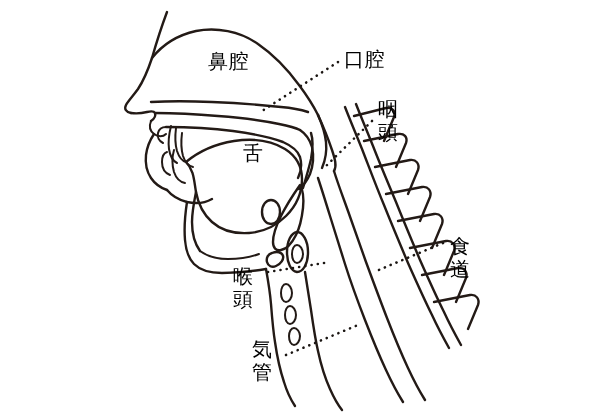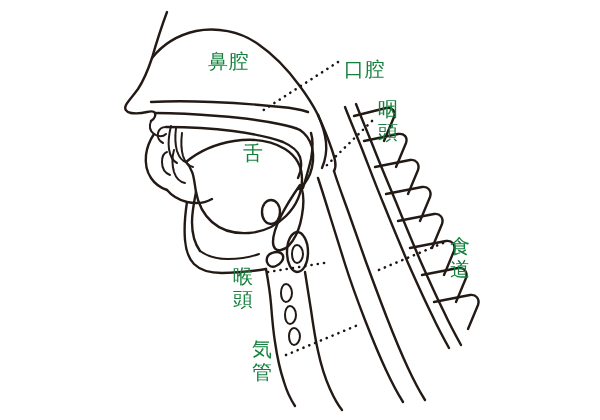--- a/index.html
+++ b/index.html
@@ -41,21 +41,21 @@
   }
   .leader-line {
     fill: none;
     stroke: #1a1512;
     stroke-width: 2.6;
     stroke-linecap: round;
     stroke-dasharray: 0.1 6.2;
   }
   .label-text {
     position: absolute;
-    color: #15803d;
+    color: #000000;
     font-family: "DejaVu Sans", "Liberation Sans", sans-serif;
     font-size: 20px;
     line-height: 23px;
     letter-spacing: 0.5px;
     white-space: pre-line;
     user-select: none;
   }
   .label-vertical {
     text-align: center;
   }
@@ -194,21 +194,21 @@
       <line class="leader-line" x1="338" y1="62" x2="262" y2="111"></line>
       <line class="leader-line" x1="372" y1="121" x2="326" y2="166"></line>
       <line class="leader-line" x1="443" y1="243" x2="374" y2="272"></line>
       <line class="leader-line" x1="268" y1="272" x2="330" y2="262"></line>
       <line class="leader-line" x1="286" y1="355" x2="358" y2="325"></line>
     </g>
   </svg>
 
   <div class="label-text" style="left:208px; top:50px;">鼻腔</div>
 
-  <div class="label-text" style="left:344px; top:48px;margin-top:10px;">口腔</div>
+  <div class="label-text" style="left:344px; top:48px;">口腔</div>
 
   <div class="label-text label-vertical" style="left:378px; top:98px;">咽
 頭</div>
 
   <div class="label-text" style="left:243px; top:142px;">舌</div>
 
   <div class="label-text label-vertical" style="left:450px; top:235px;">食
 道</div>
 
   <div class="label-text label-vertical" style="left:233px; top:265px;">喉

